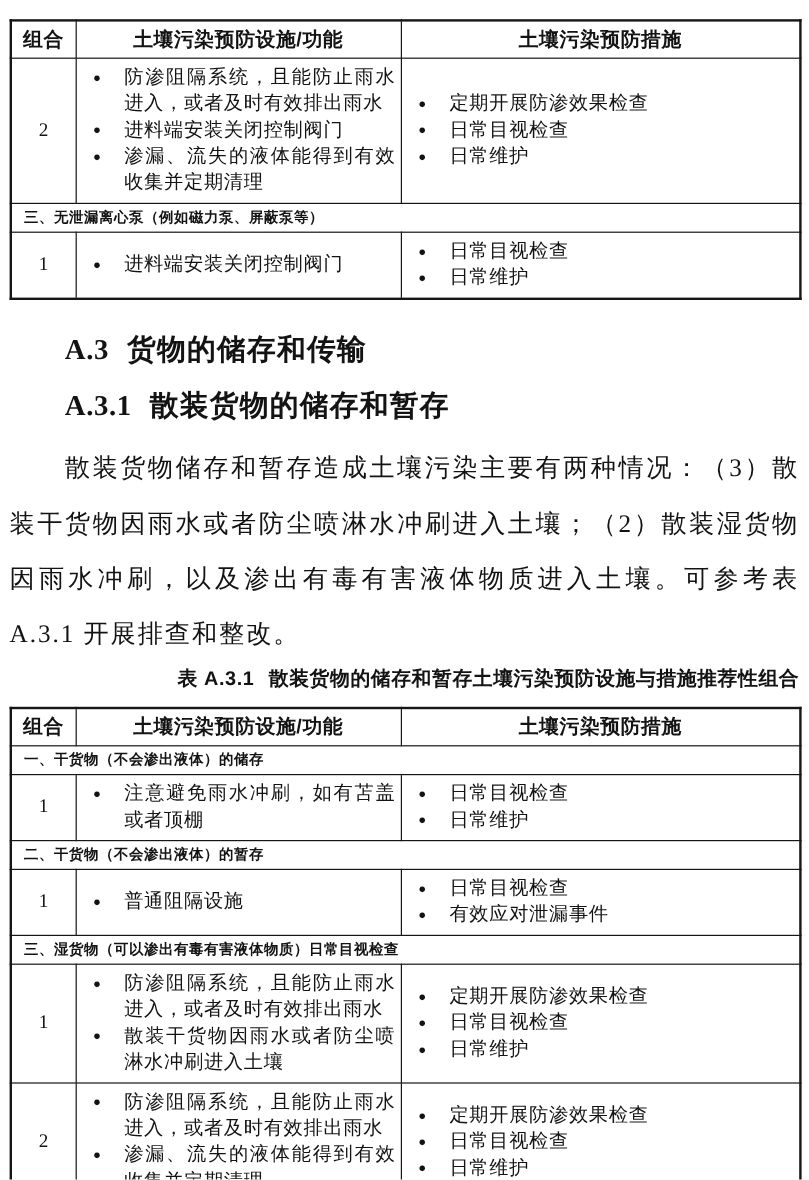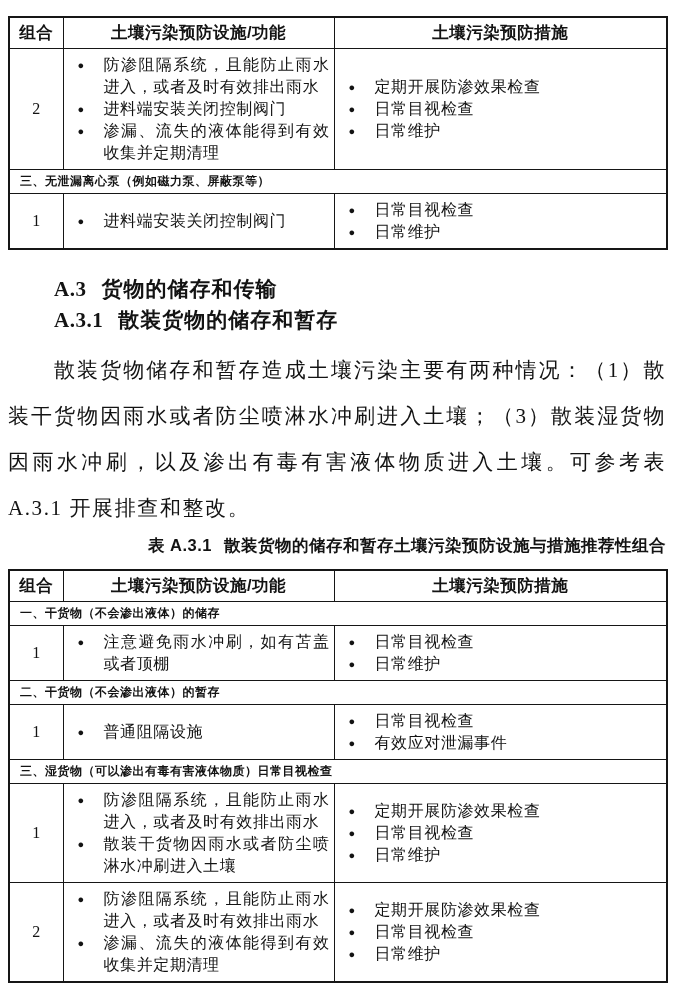--- a/index.html
+++ b/index.html
@@ -53,27 +53,27 @@
   }
   ul.bullets li{position:relative;padding-left:36px;text-align:justify;}
   ul.bullets .bullet{
     position:absolute;left:10px;top:0;
     font-size:11px;
   }
 
   
   .h1,.h2{
     font-weight:bold;
-    font-size:21px;
+    font-size:24px;
     margin:0 0 0 46px;
     letter-spacing:1px;
     white-space:nowrap;
   }
   .h1{margin-top:25px;}
-  .h2{margin-top:3px;}
+  .h2{margin-top:15px;}
   .h-num{margin-right:15px;letter-spacing:.5px;}
 
   .body-par{
     margin:13px 0 0 0;
     font-size:21px;
     line-height:46px;
     letter-spacing:1.6px;
     text-align:justify;
     text-indent:46px;
   }
@@ -144,21 +144,21 @@
       </tbody>
   </table>
 
   <div class="h1">
     <span class="h-num">A.3</span><span>货物的储存和传输</span>
   </div>
   <div class="h2">
     <span class="h-num">A.3.1</span><span>散装货物的储存和暂存</span>
   </div>
 
-  <p class="body-par">散装货物储存和暂存造成土壤污染主要有两种情况：（1）散装干货物因雨水或者防尘喷淋水冲刷进入土壤；（3）散装湿货物因雨水冲刷，以及渗出有毒有害液体物质进入土壤。可参考表 A.3.1 开展排查和整改。</p>
+  <p class="body-par">散装货物储存和暂存造成土壤污染主要有两种情况：（3）散装干货物因雨水或者防尘喷淋水冲刷进入土壤；（2）散装湿货物因雨水冲刷，以及渗出有毒有害液体物质进入土壤。可参考表 A.3.1 开展排查和整改。</p>
 
   <div class="tbl-caption">
     <span class="cap-label">表 A.3.1</span><span>散装货物的储存和暂存土壤污染预防设施与措施推荐性组合</span>
   </div>
 
   <table class="grid">
     <colgroup>
         <col style="width:54px">
         <col style="width:271px">
         <col style="width:333px">

